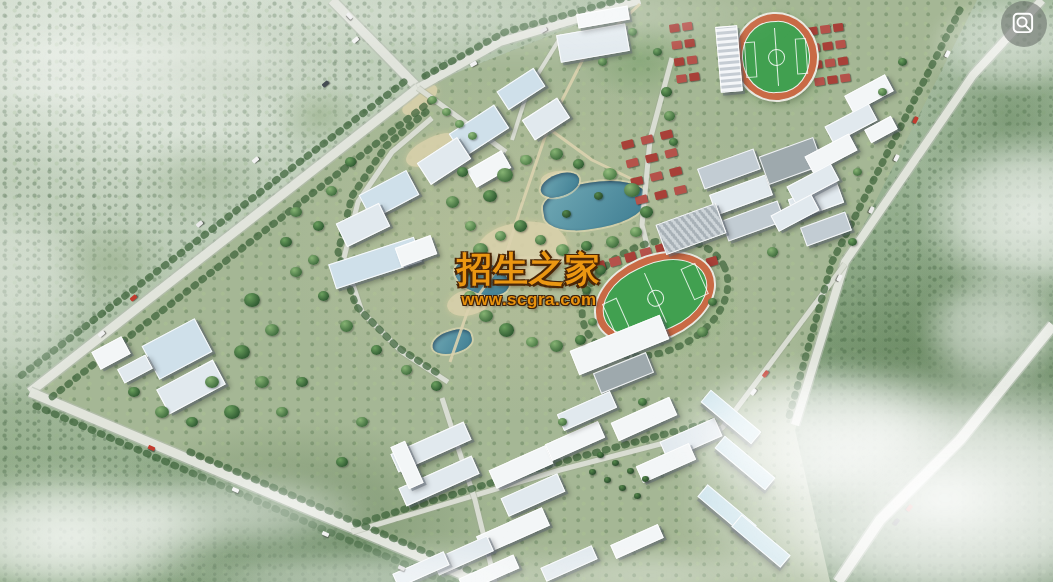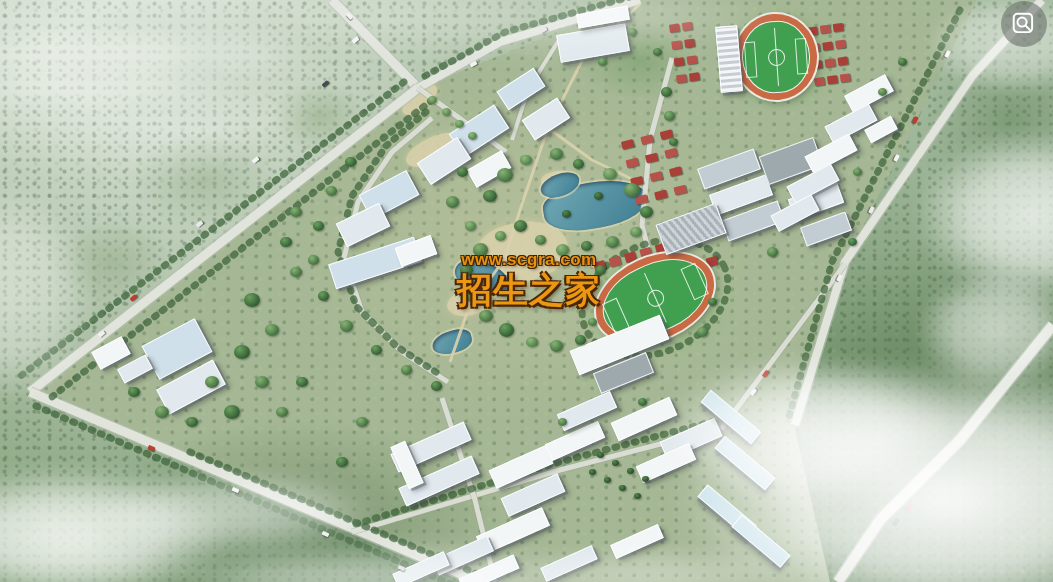--- a/index.html
+++ b/index.html
@@ -359,22 +359,22 @@
       <div class="cloud" style="left: -90px; top: -55.5px; width: 440px; height: 235px; background: radial-gradient(closest-side, rgba(255, 255, 255, 0.4), rgba(255, 255, 255, 0.3) 55%, rgba(255, 255, 255, 0)); filter: blur(12px);"></div>
       <div class="cloud" style="left: 250px; top: -28.5px; width: 540px; height: 85px; background: radial-gradient(closest-side, rgba(255, 255, 255, 0.3), rgba(255, 255, 255, 0.224) 55%, rgba(255, 255, 255, 0)); filter: blur(12px);"></div>
       <div class="cloud" style="left: 157px; top: 545.5px; width: 430px; height: 65px; background: radial-gradient(closest-side, rgba(255, 255, 255, 0.55), rgba(255, 255, 255, 0.41) 55%, rgba(255, 255, 255, 0)); filter: blur(12px);"></div>
       <div class="cloud" style="left: 500px; top: 547.5px; width: 300px; height: 55px; background: radial-gradient(closest-side, rgba(255, 255, 255, 0.4), rgba(255, 255, 255, 0.3) 55%, rgba(255, 255, 255, 0)); filter: blur(10px);"></div>
       <div class="cloud" style="left: 915px; top: 270px; width: 160px; height: 120px; background: radial-gradient(closest-side, rgba(255, 255, 255, 0.6), rgba(255, 255, 255, 0.45) 55%, rgba(255, 255, 255, 0)); filter: blur(5.33333px);"></div>
       <div class="cloud" style="left: -50px; top: 34px; width: 380px; height: 42px; background: radial-gradient(closest-side, rgba(255, 255, 255, 0.5), rgba(255, 255, 255, 0.376) 55%, rgba(255, 255, 255, 0)); filter: blur(12px);"></div>
       <div class="cloud" style="left: -55px; top: 74px; width: 300px; height: 28px; background: radial-gradient(closest-side, rgba(255, 255, 255, 0.4), rgba(255, 255, 255, 0.3) 55%, rgba(255, 255, 255, 0)); filter: blur(10px);"></div>
     </div>
 
   <div id="watermark">
+    <span id="wm-title">招生之家</span>
     <span id="wm-url">www.scgra.com</span>
-    <span id="wm-title">招生之家</span>
   </div>
 
   <button id="zoom-btn" title="">
     <svg width="26" height="26" viewBox="0 0 24 24" fill="none" stroke="#ffffff" stroke-width="1.8" stroke-linecap="round" stroke-linejoin="round">
       <rect x="2.5" y="2.5" width="17" height="17" rx="3.5"></rect>
       <circle cx="10.2" cy="10.2" r="4.2"></circle>
       <line x1="13.4" y1="13.4" x2="17.6" y2="17.6"></line>
     </svg>
   </button>
 </div>

